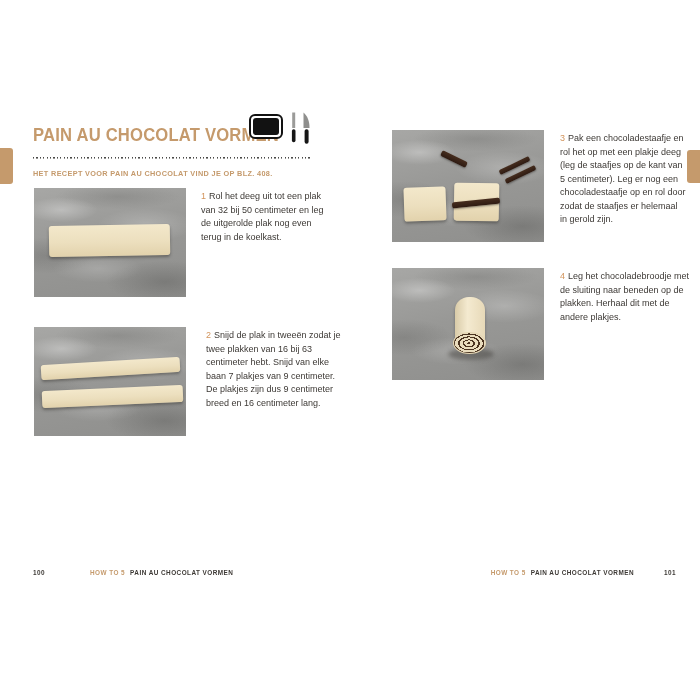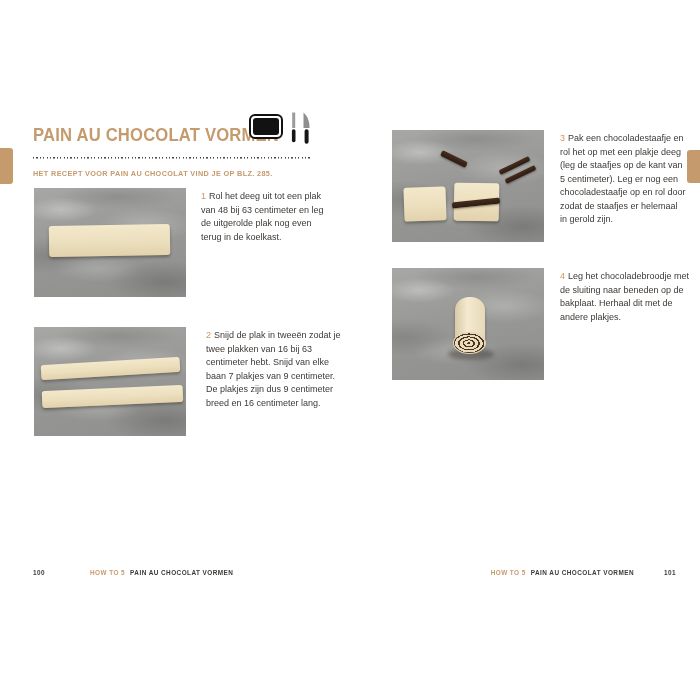--- a/index.html
+++ b/index.html
@@ -120,32 +120,32 @@
     <div class="tray-fill"></div>
   </div>
   <svg class="abs knives" width="24" height="33" viewBox="0 0 24 33">
     <path d="M3.2 0.5 L6.2 0.5 L6.2 16 L3.2 16 Z" fill="#9b9b99"></path>
     <rect x="2.9" y="17.2" width="3.6" height="13" rx="1.7" fill="#161616"></rect>
     <path d="M14.5 0.5 C18.5 4 20.5 9 20.5 16 L14.5 16 Z" fill="#8f8f8d"></path>
     <rect x="15.6" y="17.2" width="4" height="14.5" rx="1.9" fill="#161616"></rect>
   </svg>
 
   <div class="abs dotted-rule"></div>
-  <div class="abs subtitle">HET RECEPT VOOR PAIN AU CHOCOLAT VIND JE OP BLZ. 285.</div>
+  <div class="abs subtitle">HET RECEPT VOOR PAIN AU CHOCOLAT VIND JE OP BLZ. 408.</div>
 
   <div id="photo-1" class="photo">
     <div class="dough dough-slab"></div>
   </div>
   <div id="photo-2" class="photo">
     <div class="dough strip-1"></div>
     <div class="dough strip-2"></div>
   </div>
 
   <div id="step-1" class="step">
-    <span class="num">1</span><span>Rol het deeg uit tot een plak van 48 bij 63 centimeter en leg de uitgerolde plak nog even terug in de koelkast.</span>
+    <span class="num">1</span><span>Rol het deeg uit tot een plak van 32 bij 50 centimeter en leg de uitgerolde plak nog even terug in de koelkast.</span>
   </div>
   <div id="step-2" class="step">
     <span class="num">2</span><span>Snijd de plak in tweeën zodat je twee plakken van 16 bij 63 centimeter hebt. Snijd van elke baan 7 plakjes van 9 centimeter. De plakjes zijn dus 9 centimeter breed en 16 centimeter lang.</span>
   </div>
 
   <div id="photo-3" class="photo">
     <div class="dough square-1"></div>
     <div class="dough square-2"></div>
     <div class="choc choc-on-dough"></div>
     <div class="choc choc-loose-1"></div>
@@ -155,21 +155,21 @@
   <div id="photo-4" class="photo">
     <div class="roll-shadow"></div>
     <div class="roll-body"></div>
     <div class="roll-end"></div>
   </div>
 
   <div id="step-3" class="step">
     <span class="num">3</span><span>Pak een chocoladestaafje en rol het op met een plakje deeg (leg de staafjes op de kant van 5 centimeter). Leg er nog een chocoladestaafje op en rol door zodat de staafjes er helemaal in gerold zijn.</span>
   </div>
   <div id="step-4" class="step">
-    <span class="num">4</span><span>Leg het chocoladebroodje met de sluiting naar beneden op de bakplaat. Herhaal dit met de andere plakjes.</span>
+    <span class="num">4</span><span>Leg het chocoladebroodje met de sluiting naar beneden op de plakken. Herhaal dit met de andere plakjes.</span>
   </div>
 
   <div id="footer-left" class="footer">
     <span class="pnum">100</span>
     <span class="sec">HOW TO 5</span>
     <span class="chap">PAIN AU CHOCOLAT VORMEN</span>
   </div>
   <div id="footer-right" class="footer">
     <span class="sec">HOW TO 5</span>
     <span class="chap">PAIN AU CHOCOLAT VORMEN</span>

